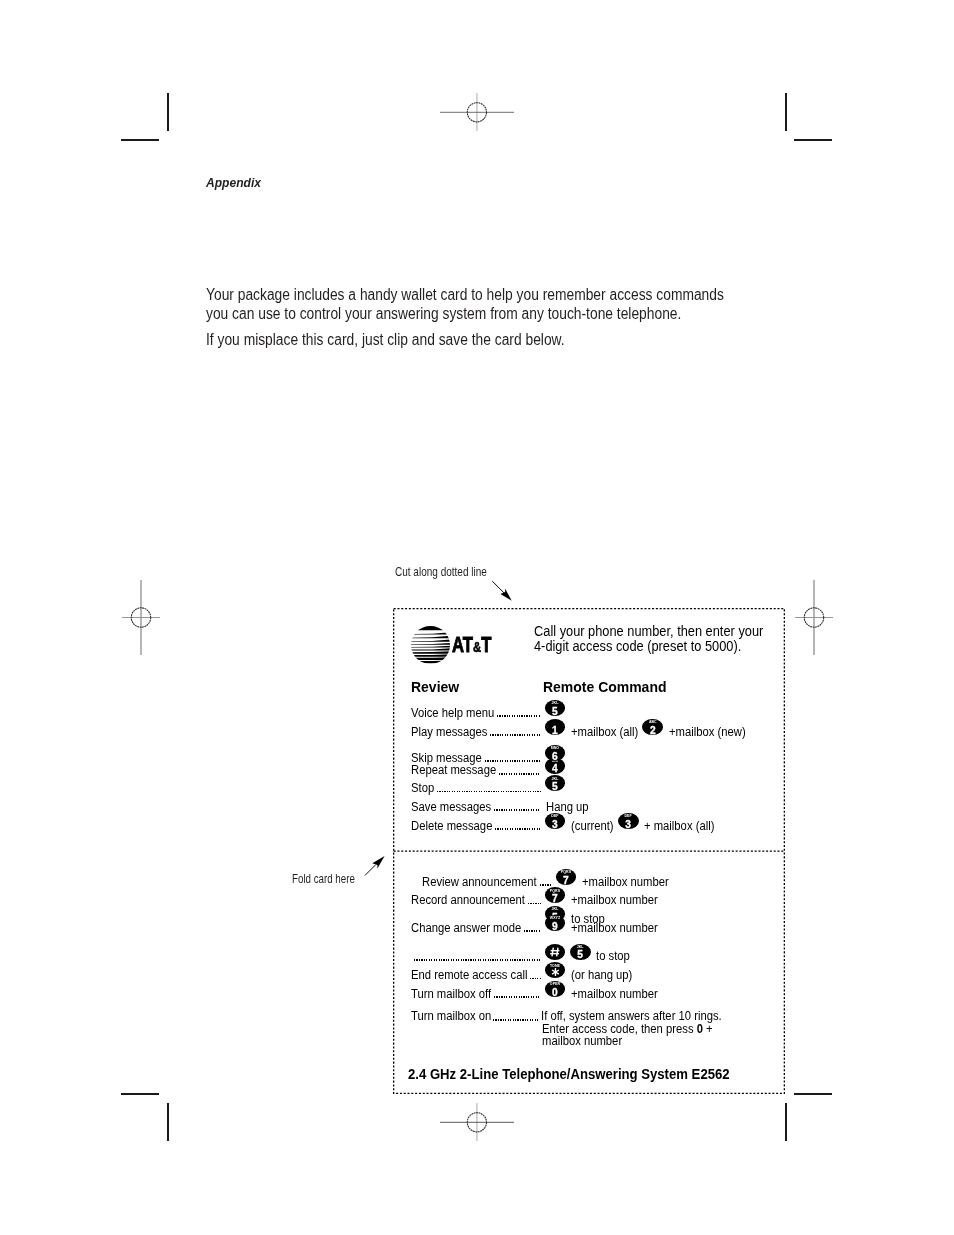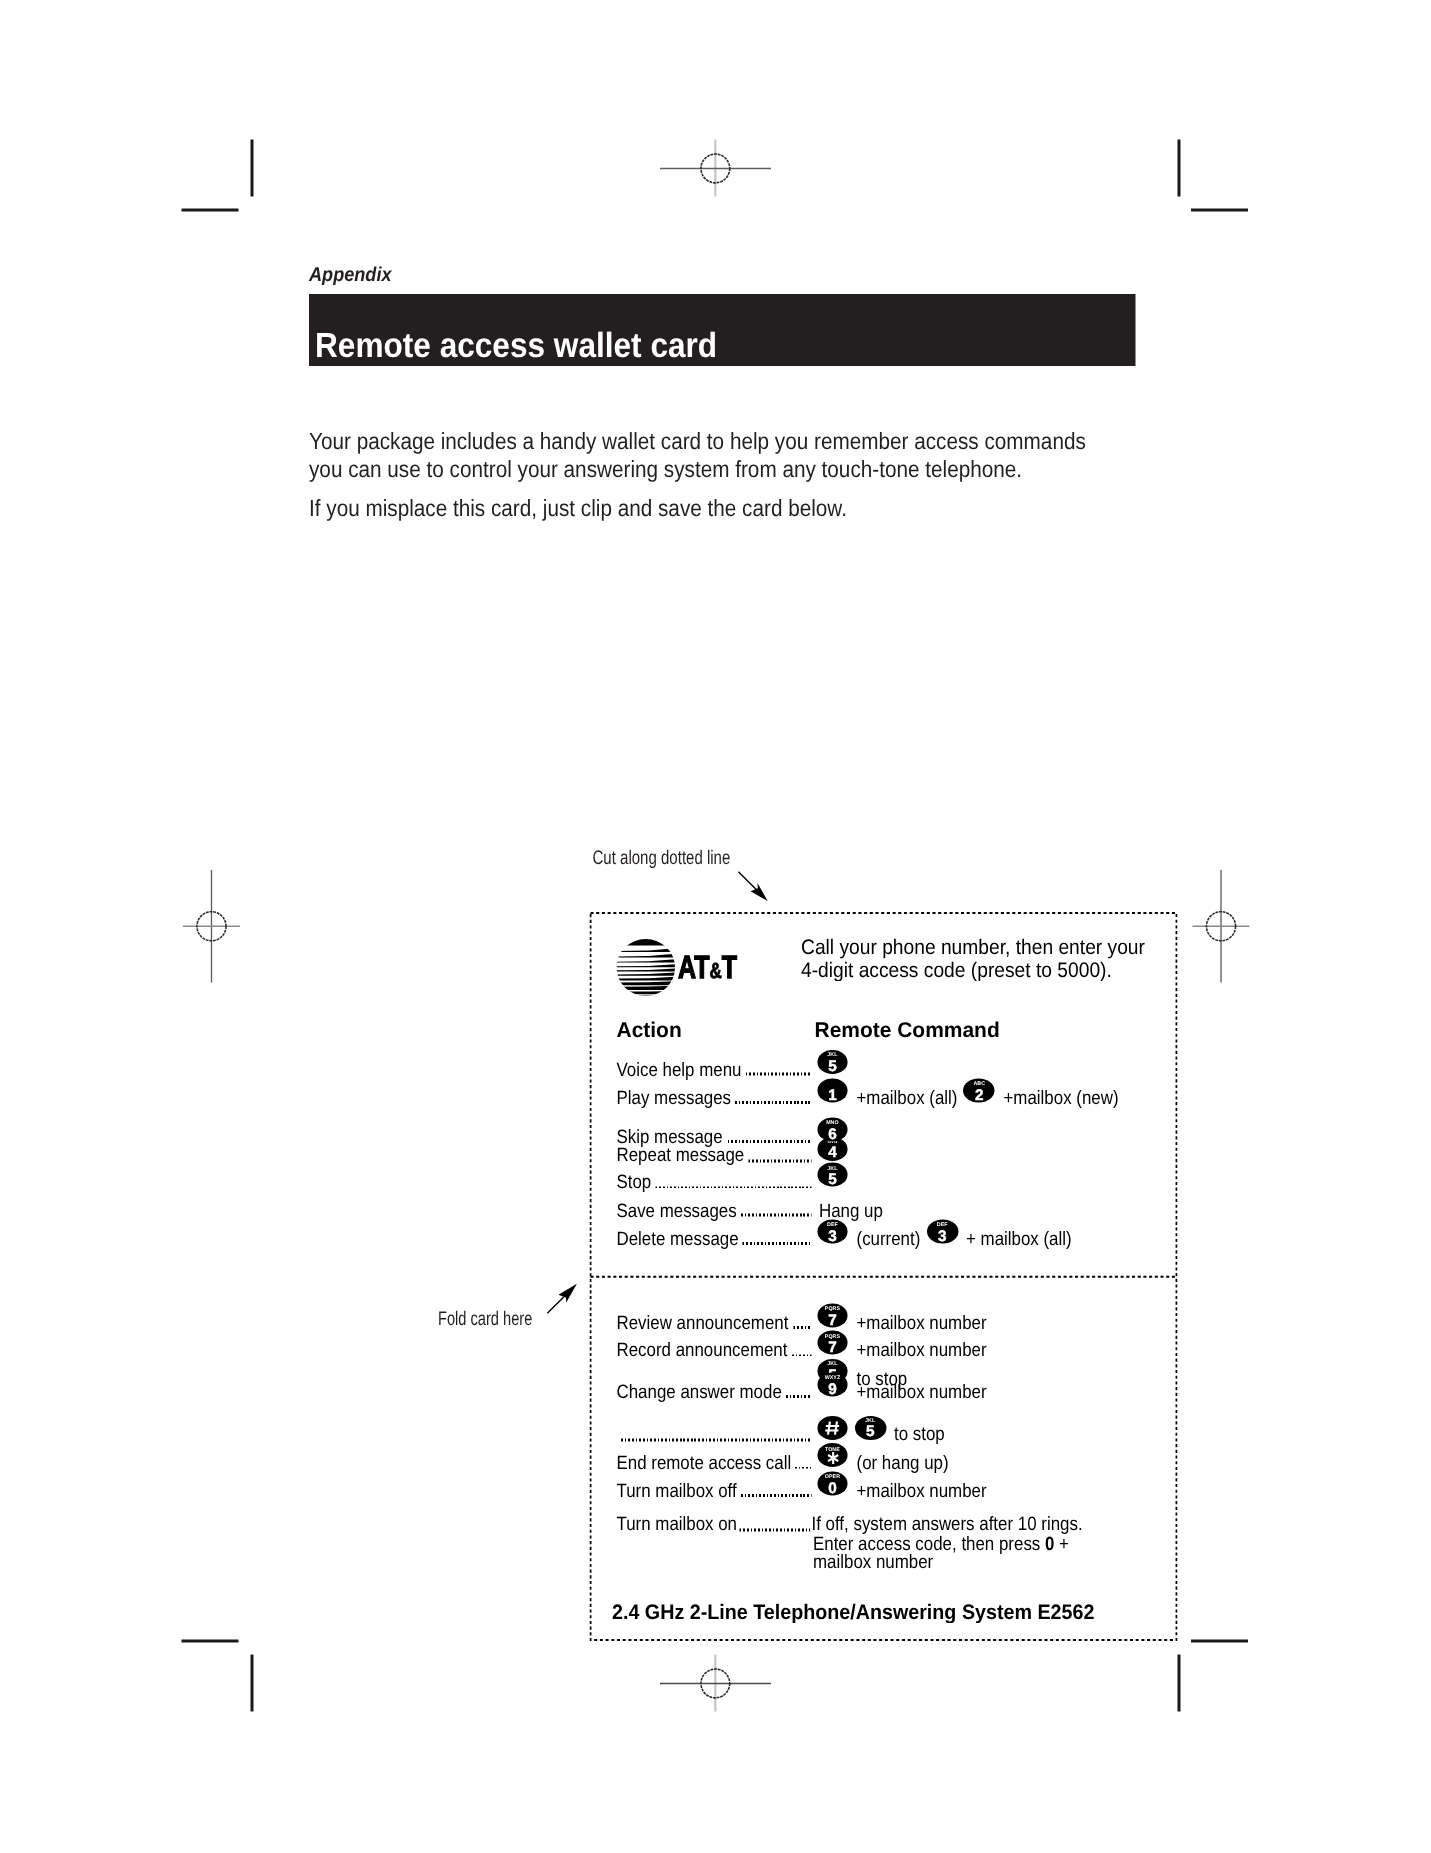--- a/index.html
+++ b/index.html
@@ -104,23 +104,20 @@
     <line x1="21" y1="39.5" x2="59" y2="39.5" stroke="#8b8b8b" stroke-width="0.9"></line>
     <circle cx="40" cy="39.5" r="9.7" fill="none" stroke="#2b2b2b" stroke-width="1.05" stroke-dasharray="1.9 0.55"></circle>
   </svg>
   <svg class="regmark" style="left:437px;top:1082px;width:80px;height:80px;" viewBox="0 0 80 80">
     <line x1="39.9" y1="21" x2="39.9" y2="59" stroke="#c6c6c6" stroke-width="1.5"></line>
     <line x1="3" y1="40.3" x2="77" y2="40.3" stroke="#4a4a4a" stroke-width="0.9"></line>
     <circle cx="39.9" cy="40.3" r="9.6" fill="none" stroke="#2b2b2b" stroke-width="1.05" stroke-dasharray="1.9 0.55"></circle>
   </svg>
 
   <div class="abs" id="section-label">Appendix</div>
-  <div class="abs" id="title-bar">
-    <div id="page-title">Remote access wallet card</div>
-  </div>
   <div class="abs bodytext" id="intro">
     <div>Your package includes a handy wallet card to help you remember access commands</div>
     <div>you can use to control your answering system from any touch-tone telephone.</div>
   </div>
   <div class="abs bodytext" id="second">If you misplace this card, just clip and save the card below.</div>
 
   <div class="abs anno" id="cut-label">Cut along dotted line</div>
   <svg class="abs" style="left:488px;top:577px;width:28px;height:28px;" viewBox="0 0 28 28">
     <path d="M4.3 4.2 L19.8 19.7" stroke="#000" stroke-width="0.95" fill="none"></path>
     <path d="M23.8 23.7 L12.4 17.1 L17.2 15.1 L17.0 11.6 Z" fill="#000"></path>
@@ -157,21 +154,21 @@
           <path fill="#000" d="M0 36.9 L39 36.9 L39 34.6 L21.450000000000003 34.928 L0 35 Z"></path>
           <path fill="#000" d="M0 38.5 L39 38.5 L39 37.65 L21.450000000000003 37.65 L0 37.65 Z"></path>
         </g>
       </svg>
     <div class="abs" id="att-wordmark"><span class="att-a">AT</span><span class="att-amp">&amp;</span><span class="att-a">T</span></div>
     <div class="abs" id="card-instruction">
       <div>Call your phone number, then enter your</div>
       <div>4-digit access code (preset to 5000).</div>
     </div>
 
-    <div class="abs colhead" id="head-action">Action</div>
+    <div class="abs colhead" id="head-action">Review</div>
     <div class="abs colhead" id="head-command">Remote Command</div>
 
     <div class="abs" id="top-rows">
         <div class="rowline" style="top: 0px; position: absolute; left: 0px; right: 0px;">
           <span class="act">Voice help menu</span>
           <span class="lead" style="left: 104.288px; width: 43.7124px;"></span>
           <span class="key" style="left: 151.5px; top: -4.8px;">
             <span class="kletters">JKL</span>
             <span class="kdigit">5</span>
           </span>
@@ -227,21 +224,21 @@
           </span>
           <span class="cmd" style="left: 177.7px;">(current)</span>
           <span class="key" style="left: 224.662px; top: -4.8px;">
             <span class="kletters">DEF</span>
             <span class="kdigit">3</span>
           </span>
           <span class="cmd" style="left: 250.862px;">+ mailbox (all)</span>
         </div>
       </div>
     <div class="abs" id="bottom-rows">
-        <div class="rowline" style="top: 0px; position: absolute; left: 0px; right: 0px;">
+        <div class="rowline" style="top: 0px; position: absolute; left: 11px; right: 0px;">
           <span class="act">Review announcement</span>
           <span class="lead" style="left: 135.599px; width: 12.4008px;"></span>
           <span class="key" style="left: 151.5px; top: -4.8px;">
             <span class="kletters">PQRS</span>
             <span class="kdigit">7</span>
           </span>
           <span class="cmd" style="left: 177.7px;">+mailbox number</span>
         </div>
         <div class="rowline" style="top: 18.7px; position: absolute; left: 0px; right: 0px;">
           <span class="act">Record announcement</span>

